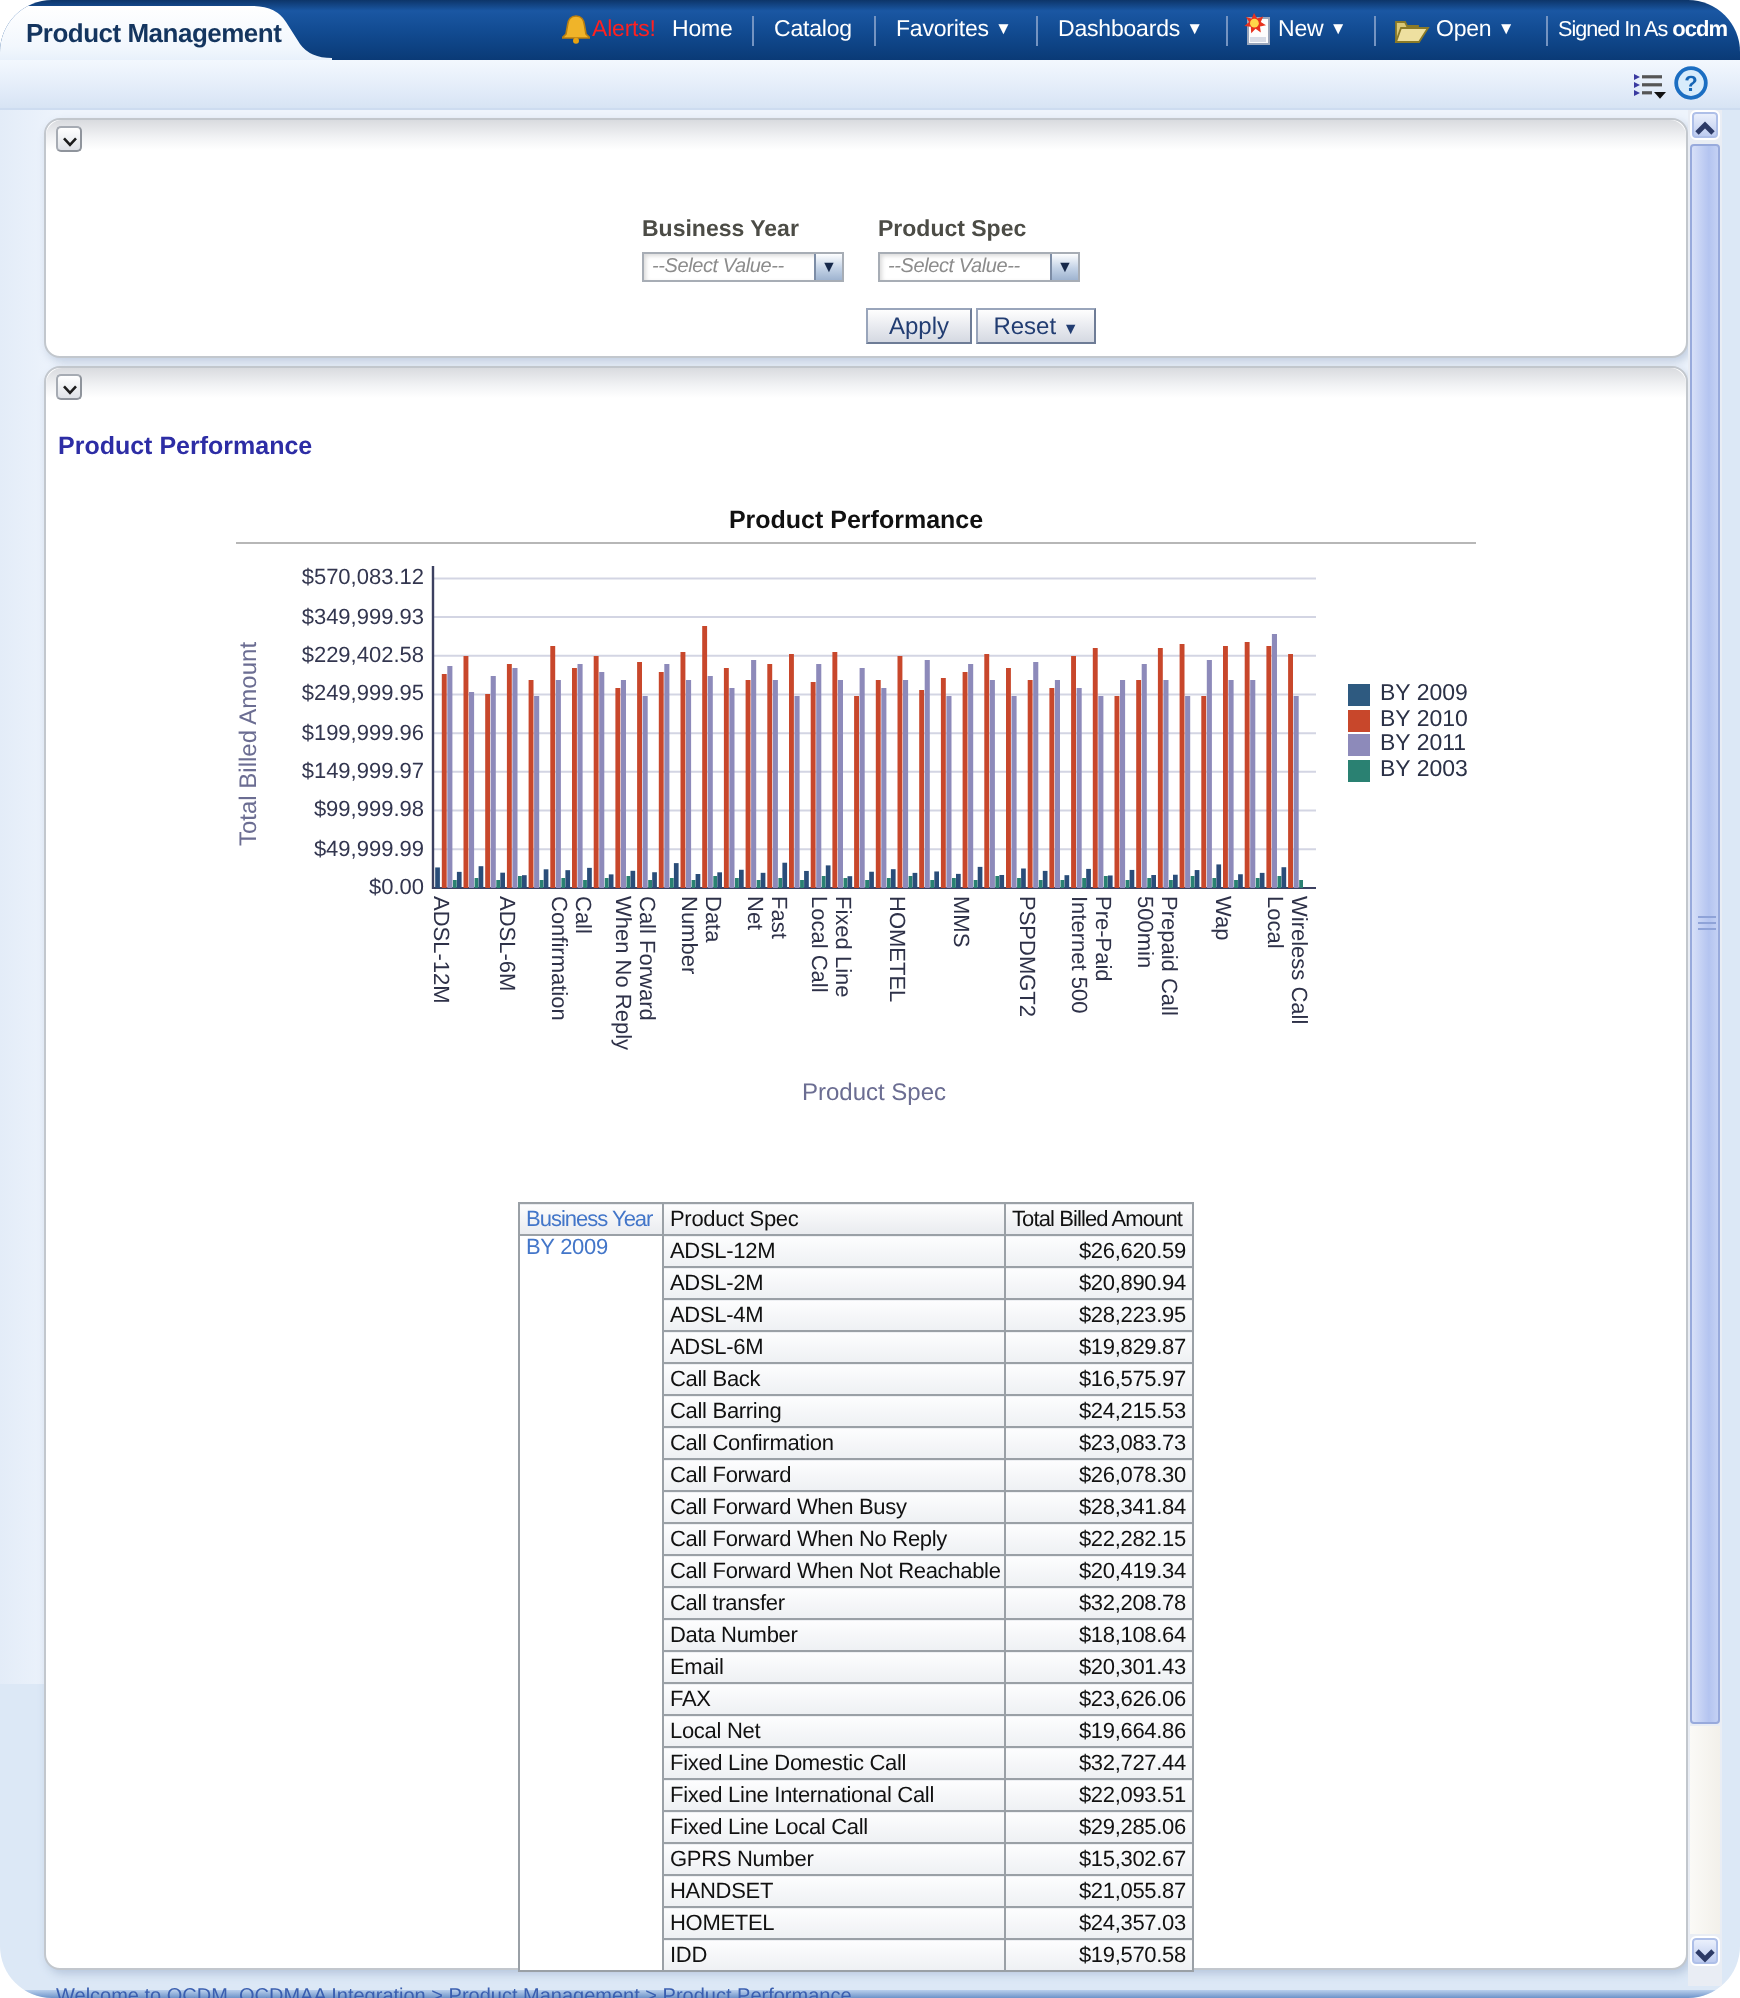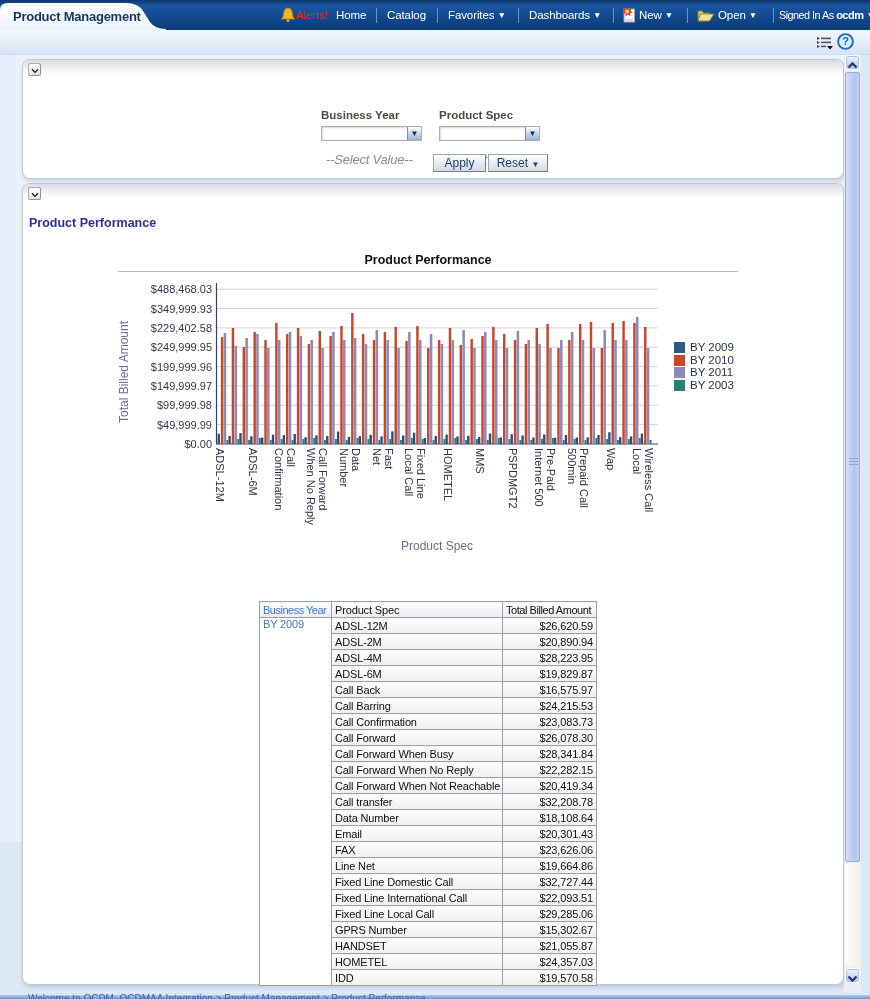--- a/index.html
+++ b/index.html
@@ -1,15 +1,15 @@
 <!DOCTYPE html>
 <html><head><meta charset="utf-8"><style>
 *{margin:0;padding:0;box-sizing:border-box;}
 html,body{width:870px;height:999px;overflow:hidden;font-family:"Liberation Sans",sans-serif;}
-#page{position:relative;width:870px;height:999px;background:#dce8f6;overflow:hidden;}
+#page{position:relative;width:870px;height:999px;background:#dce8f6;overflow:hidden;border-radius:26px;}
 
 #hdr{position:absolute;left:0;top:0;width:100%;height:30px;
  background:linear-gradient(#0d3569 0%,#1a57a3 18%,#114a90 55%,#0a3a76 100%);}
 #tab{position:absolute;left:0;top:2px;width:166px;height:28px;}
 #tabtxt{position:absolute;left:13px;top:9px;font-size:13px;font-weight:bold;color:#14355f;letter-spacing:-0.25px;}
 #subbar{position:absolute;left:0;top:30px;width:100%;height:25px;
  background:linear-gradient(#f3f8fe,#e0eaf8 70%,#d7e4f4);border-bottom:1px solid #cddcf0;}
 .menu{position:absolute;top:0;height:30px;color:#fff;font-size:11.5px;letter-spacing:-0.1px;}
 .menu span.it{position:absolute;top:9px;white-space:nowrap;}
 .sep{position:absolute;top:8px;width:1px;height:15px;background:#7494c2;}
@@ -21,21 +21,21 @@
  box-shadow:1.5px 2px 4px rgba(140,160,190,.45);}
 .ptop{position:absolute;left:0;top:0;width:100%;height:15px;border-radius:8px 8px 0 0;
  background:linear-gradient(#d9dbdf,#f2f3f5 60%,#fff);}
 .chev{position:absolute;left:5px;top:3px;width:13px;height:13px;border:1px solid #a6abb3;border-right-color:#8f949c;border-bottom-color:#8f949c;border-radius:2.5px;
  background:linear-gradient(#ffffff,#eceef1 60%,#dfe2e7);}
 .chev svg{position:absolute;left:2px;top:3.5px;}
 
 .flabel{position:absolute;font-size:11.5px;font-weight:bold;color:#4c4c46;}
 .sel{position:absolute;width:101px;height:15px;border:1px solid #a7adb5;background:#fff;
  box-shadow:inset 1px 1px 2px rgba(0,0,0,.15);}
-.sel .txt{position:absolute;left:4px;top:1px;font-size:13px;font-style:italic;color:#8c8c8c;letter-spacing:-0.2px;margin-top:24px;}
+.sel .txt{position:absolute;left:4px;top:1px;font-size:10px;font-style:italic;color:#8c8c8c;letter-spacing:-0.2px;}
 .sel .btn{position:absolute;right:0;top:0;width:14px;height:13px;border-left:1px solid #7d8da6;
  background:linear-gradient(#fdfeff,#c3d2e6 55%,#9fb4d0);text-align:center;line-height:13px;font-size:8px;color:#16284a;}
 .fbtn{position:absolute;height:18px;border:1px solid #99a5bb;border-bottom-color:#6e7c96;border-right-color:#6e7c96;
  background:linear-gradient(#fefefe,#e9ebf0 50%,#d5d9e2);color:#223d72;font-size:12px;text-align:center;line-height:16px;}
 
 #sect{position:absolute;left:29px;top:216px;font-size:12.5px;font-weight:bold;color:#2d2da5;}
 #ctitle{position:absolute;left:118px;top:253px;width:620px;text-align:center;font-size:12.5px;font-weight:bold;color:#111;}
 #cline{position:absolute;left:118px;top:271px;width:620px;height:1px;background:#b7b7b7;}
 .ytick{position:absolute;right:calc(100% - 212px);font-size:11px;color:#33364f;white-space:nowrap;}
 .xlab{position:absolute;font-size:11px;line-height:11.5px;color:#2e3148;white-space:nowrap;
@@ -323,21 +323,21 @@
 <rect x="629.90" y="436.44" width="2.35" height="7.56" fill="#2a4d79"></rect>
 <rect x="633.20" y="323.00" width="2.45" height="121.00" fill="#c8472b"></rect>
 <rect x="635.95" y="317.00" width="2.55" height="127.00" fill="#8d8aba"></rect>
 <rect x="638.75" y="438.00" width="1.9" height="6.00" fill="#2a8172"></rect>
 <rect x="640.75" y="433.61" width="2.35" height="10.39" fill="#2a4d79"></rect>
 <rect x="644.05" y="327.00" width="2.45" height="117.00" fill="#c8472b"></rect>
 <rect x="646.80" y="348.00" width="2.55" height="96.00" fill="#8d8aba"></rect>
 <rect x="649.60" y="440.00" width="1.9" height="4.00" fill="#2a8172"></rect>
 <line x1="216.5" y1="283" x2="216.5" y2="444.5" stroke="#3c4060" stroke-width="1.2"></line>
   </svg>
-  <div class="ytick" style="top:283px">$488,468.03</div>
+  <div class="ytick" style="top:283px">$570,083.12</div>
 <div class="ytick" style="top:303px">$349,999.93</div>
 <div class="ytick" style="top:322px">$229,402.58</div>
 <div class="ytick" style="top:341px">$249,999.95</div>
 <div class="ytick" style="top:361px">$199,999.96</div>
 <div class="ytick" style="top:380px">$149,999.97</div>
 <div class="ytick" style="top:399px">$99,999.98</div>
 <div class="ytick" style="top:419px">$49,999.99</div>
 <div class="ytick" style="top:438px">$0.00</div>
   <div class="xlab" style="left:225.0px;top:448px">ADSL-12M</div>
 <div class="xlab" style="left:257.6px;top:448px">ADSL-6M</div>
@@ -432,21 +432,21 @@
             </tr>
 <tr>
               <td class="c1">Email</td>
               <td class="c2">$20,301.43</td>
             </tr>
 <tr>
               <td class="c1">FAX</td>
               <td class="c2">$23,626.06</td>
             </tr>
 <tr>
-              <td class="c1">Line Net</td>
+              <td class="c1">Local Net</td>
               <td class="c2">$19,664.86</td>
             </tr>
 <tr>
               <td class="c1">Fixed Line Domestic Call</td>
               <td class="c2">$32,727.44</td>
             </tr>
 <tr>
               <td class="c1">Fixed Line International Call</td>
               <td class="c2">$22,093.51</td>
             </tr>

